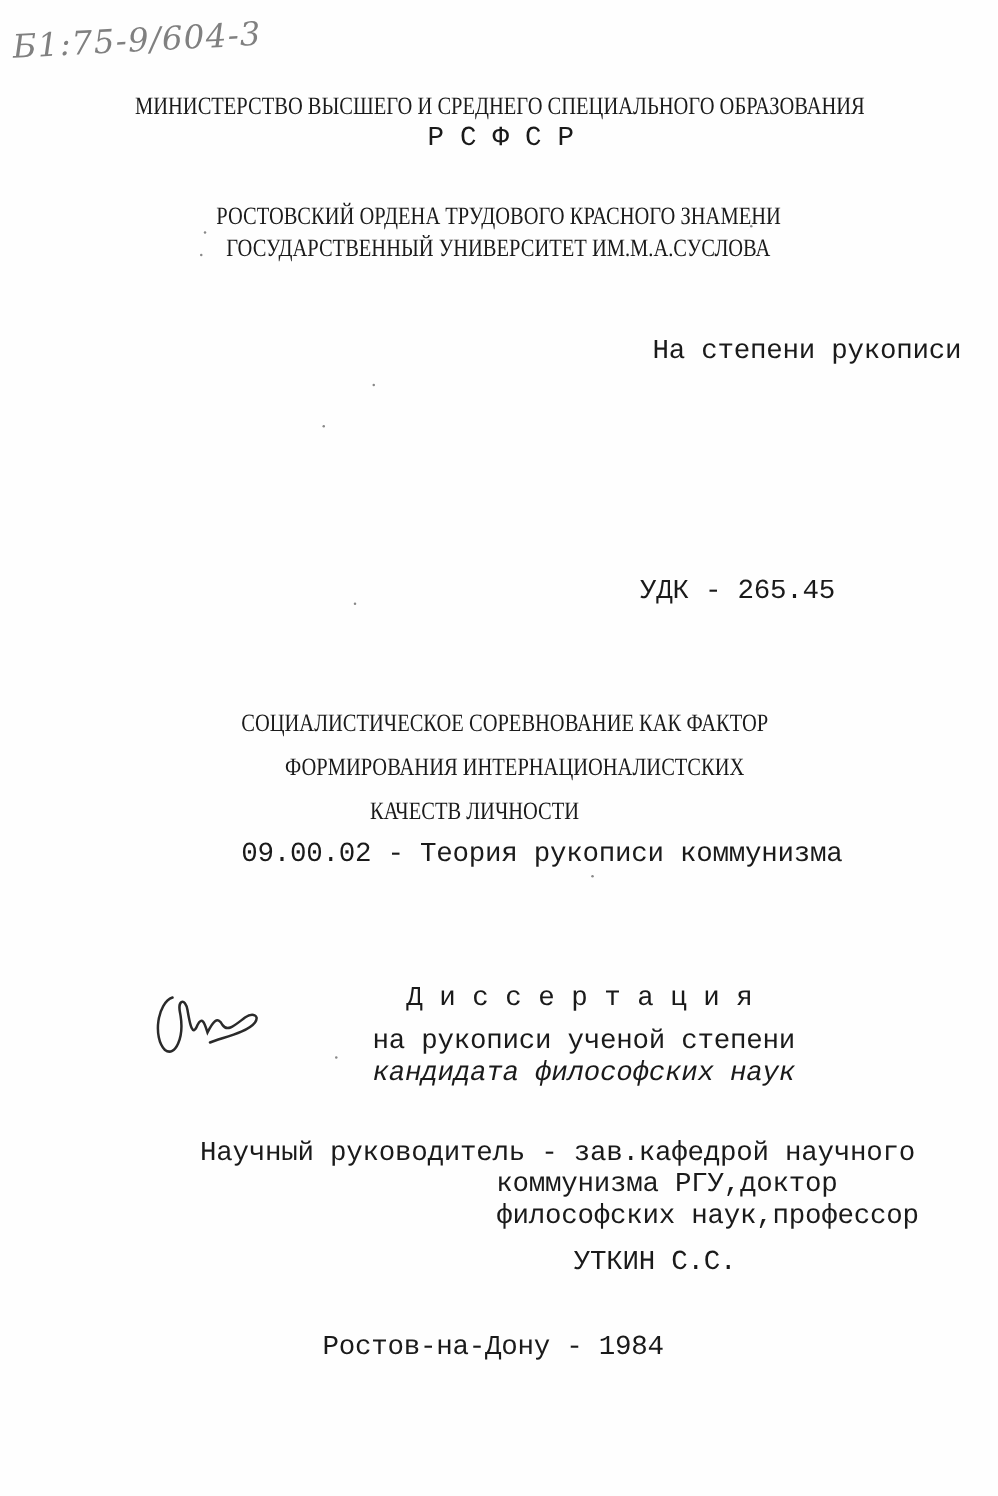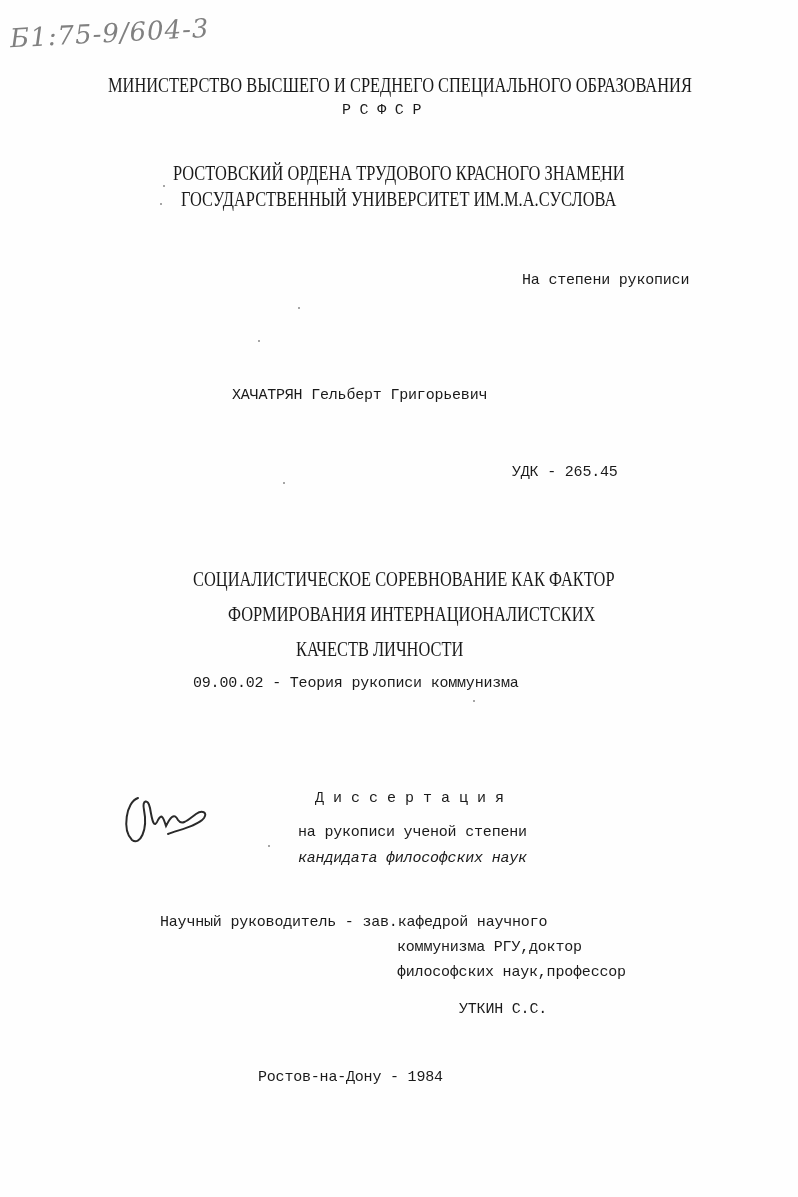--- a/index.html
+++ b/index.html
@@ -17,21 +17,21 @@
     }
     .page {
       position: absolute;
       left: 0; top: 0;
       width: 798px; height: 1197px;
       background: #fefefe;
     }
     .line {
       position: absolute;
       white-space: pre;
-      font-size: 15px;
+      font-size: 22px;
       line-height: 22px;
       letter-spacing: -0.2px;
     }
     .caps {
       font-family: "Liberation Serif", "DejaVu Serif", serif;
       font-size: 20px;
       transform: scaleX(0.82);
       transform-origin: left top;
       letter-spacing: 0;
     }
@@ -70,34 +70,33 @@
   <div class="handnote">Б1:75-9/604-3</div>
 
   <div class="line caps" style="left:108px; top:74px;">МИНИСТЕРСТВО ВЫСШЕГО И СРЕДНЕГО СПЕЦИАЛЬНОГО ОБРАЗОВАНИЯ</div>
   <div class="line" style="left:342px; top:100px; font-family:'Liberation Mono', monospace;">Р С Ф С Р</div>
 
   <div class="line caps" style="left:173px; top:162px;">РОСТОВСКИЙ ОРДЕНА ТРУДОВОГО КРАСНОГО ЗНАМЕНИ</div>
   <div class="line caps" style="left:181px; top:188px;">ГОСУДАРСТВЕННЫЙ УНИВЕРСИТЕТ ИМ.М.А.СУСЛОВА</div>
 
   <div class="line" style="left:522px; top:270px;">На степени рукописи</div>
 
-  <div class="line" style="left:232px; top:385px;">ХАЧАТРЯН Гельберт Григорьевич</div>
 
   <div class="line" style="left:512px; top:462px;">УДК - 265.45</div>
 
   <div class="line caps" style="left:193px; top:568px;">СОЦИАЛИСТИЧЕСКОЕ СОРЕВНОВАНИЕ КАК ФАКТОР</div>
   <div class="line caps" style="left:228px; top:603px;">ФОРМИРОВАНИЯ ИНТЕРНАЦИОНАЛИСТСКИХ</div>
   <div class="line caps" style="left:296px; top:638px;">КАЧЕСТВ ЛИЧНОСТИ</div>
   <div class="line" style="left:193px; top:673px;">09.00.02 - Теория рукописи коммунизма</div>
 
   <svg class="signature" viewBox="0 0 100 60">
     <path d="M20 8 C 8 12, 4 40, 14 50 C 22 56, 30 40, 26 20 C 24 10, 30 8, 32 18 C 34 30, 36 40, 40 30 C 44 22, 46 30, 48 36 C 52 28, 56 22, 60 30 C 64 36, 70 30, 78 24 C 84 20, 90 22, 86 28 C 80 36, 60 40, 50 44" fill="none" stroke="#2a2a2a" stroke-width="2" stroke-linecap="round"></path>
   </svg>
 
-  <div class="line" style="left:315px; top:788px; letter-spacing:0;">Д и с с е р т а ц и я</div>
+  <div class="line" style="left:325px; top:788px; letter-spacing:0;">Д и с с е р т а ц и я</div>
   <div class="line" style="left:298px; top:822px;">на рукописи ученой степени</div>
   <div class="line" style="left:298px; top:848px;font-style:italic;">кандидата философских наук</div>
 
   <div class="line" style="left:160px; top:912px;">Научный руководитель - зав.кафедрой научного</div>
   <div class="line" style="left:397px; top:937px;">коммунизма РГУ,доктор</div>
   <div class="line" style="left:397px; top:962px;">философских наук,профессор</div>
   <div class="line" style="left:459px; top:999px;">УТКИН С.С.</div>
 
   <div class="line" style="left:258px; top:1067px;text-align:center;">Ростов-на-Дону - 1984</div>
 

